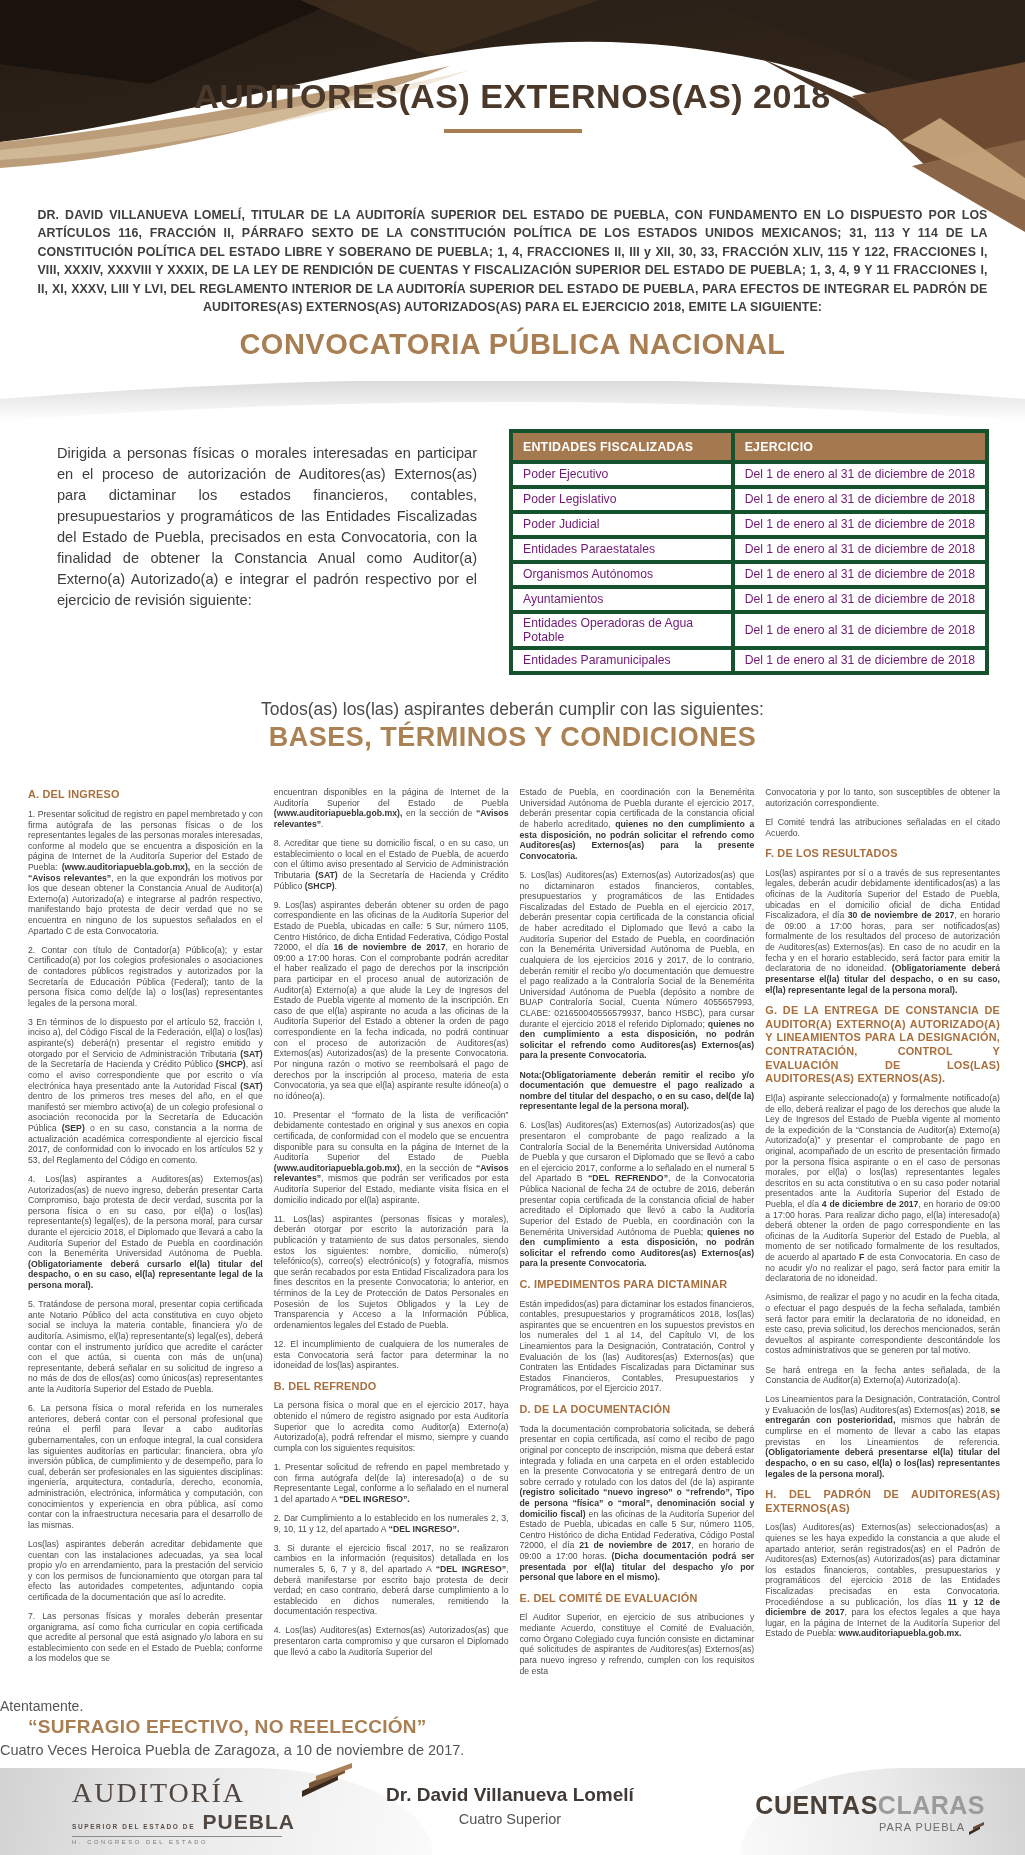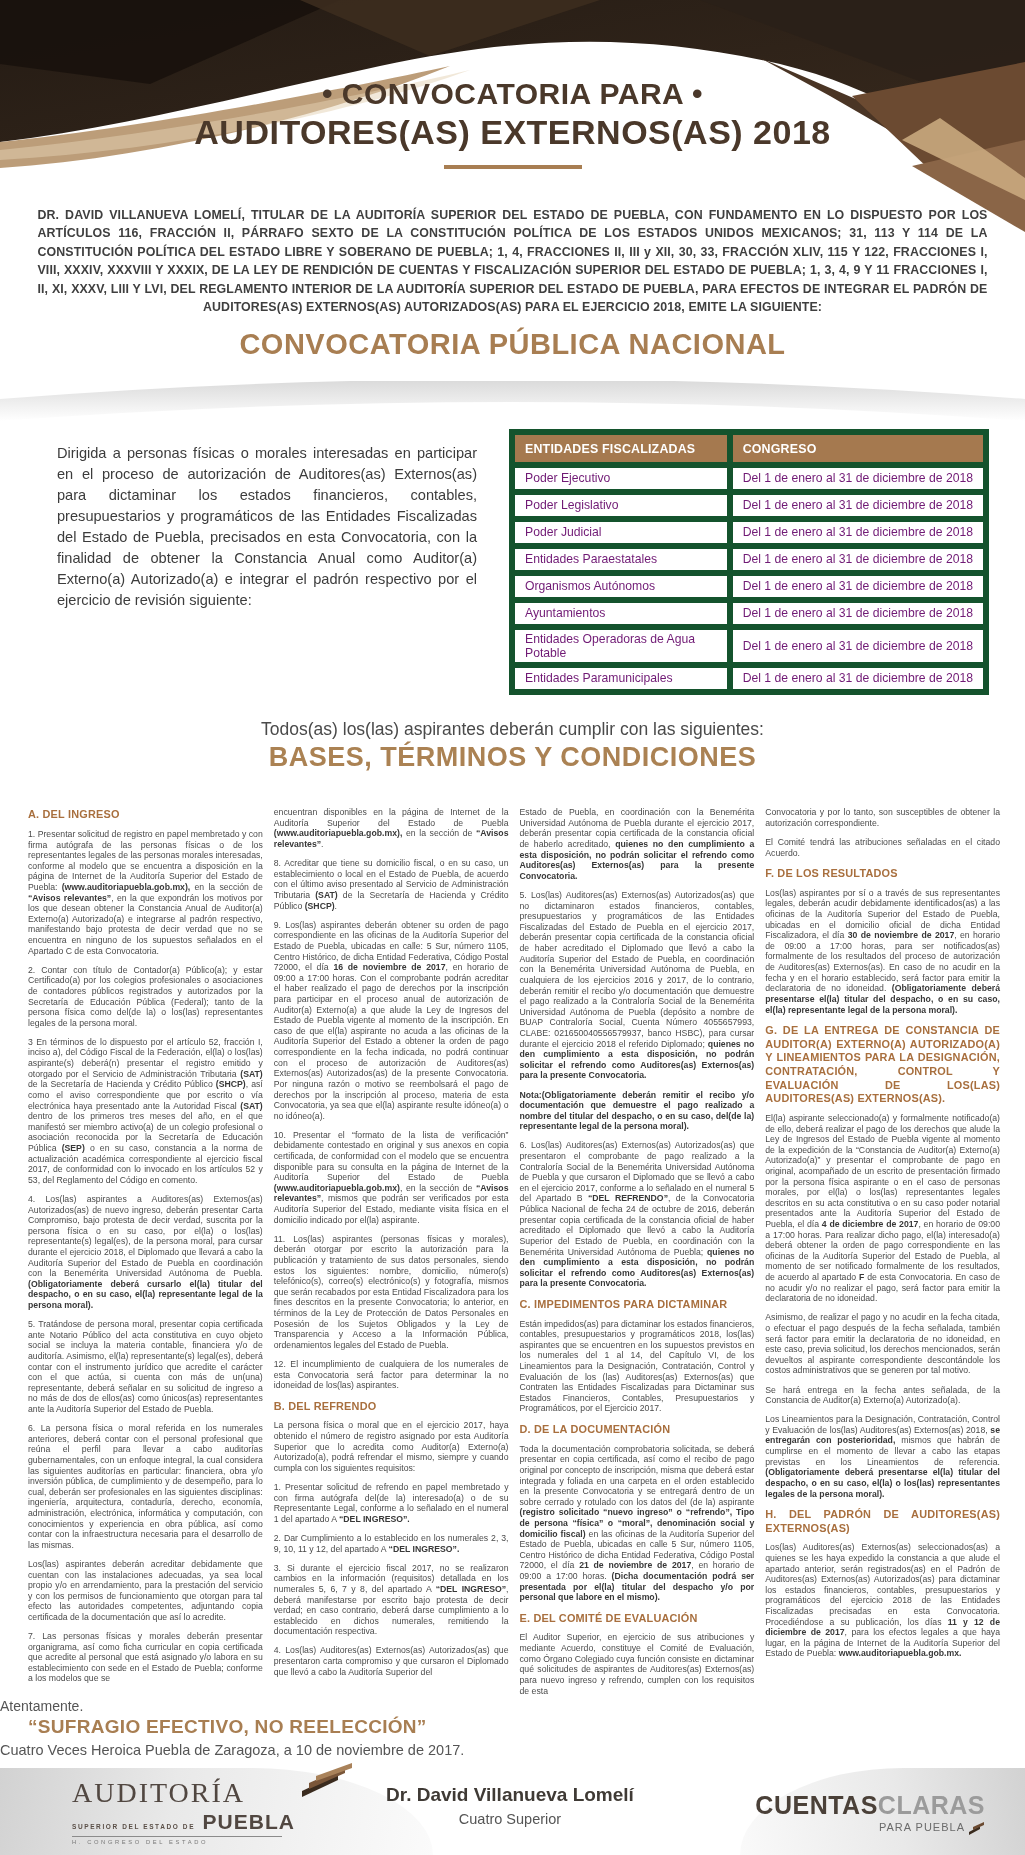--- a/index.html
+++ b/index.html
@@ -27,21 +27,21 @@
   .intro-row{display:flex;gap:32px;padding:6px 36px 0 57px;align-items:flex-start;}
   .intro-par{
     width:420px;flex:0 0 420px;font-size:14.6px;line-height:21px;color:#3c3c3c;
     text-align:justify;
   }
   table.entities{border-collapse:collapse;flex:1;font-size:12.2px;}
   table.entities th{
     background:#a5794f;color:#ffffff;font-weight:bold;text-align:left;
     padding:7px 10px 6px;font-size:12.4px;letter-spacing:.2px;
   }
-  table.entities th,table.entities td{border:6px solid #14532d;}
+  table.entities th,table.entities td{border:4px solid #14532d;}
   table.entities td{padding:2px 10px;color:#701a75;height:17px;}
   table.entities td.cell-ejercicio{text-align:center;white-space:nowrap;}
   
   .bases-lead{margin-top:24px;text-align:center;font-size:17.5px;color:#4a4a4a;}
   .bases-title{margin-top:2px;text-align:center;font-size:27px;font-weight:bold;color:#ab8253;letter-spacing:.5px;}
   
   .columns{
     display:flex;gap:11px;padding:12px 25px 0 28px;height:978px;overflow:hidden;
   }
   .col{flex:1 1 0;font-size:8.7px;line-height:1.22;color:#4b4b4b;text-align:justify;}
@@ -106,21 +106,20 @@
       <polygon points="300,0 600,0 430,56" fill="#3c2c1e" opacity="0.9"></polygon>
       <polygon points="700,0 1025,0 1025,120 840,52" fill="#2a2018" opacity="0.9"></polygon>
       <polygon points="760,58 900,118 1010,200 830,96" fill="#4a3525"></polygon>
       <polygon points="1025,62 1025,230 930,170 852,96" fill="#6b4a31"></polygon>
       <polygon points="1025,140 1025,232 912,166" fill="#8a6547"></polygon>
       <polygon points="940,118 1025,178 1025,200 902,140" fill="#c9a87e" opacity="0.9"></polygon>
       <path d="M0,142 C140,128 330,92 450,66 C320,118 150,158 0,168 Z" fill="#b08c62" opacity="0.85"></path>
       <path d="M0,150 C180,132 360,96 470,70 C360,110 180,150 0,160 Z" fill="#e4d2b4" opacity="0.5"></path>
     </svg>
     <div class="titles">
-      <div class="title-1">• CONVOCATORIA PARA •</div>
       <div class="title-2">AUDITORES(AS) EXTERNOS(AS) 2018</div>
       <div class="title-rule"></div>
     </div>
   </div>
 
   <p class="legal">DR. DAVID VILLANUEVA LOMELÍ, TITULAR DE LA AUDITORÍA SUPERIOR DEL ESTADO DE PUEBLA, CON FUNDAMENTO EN LO DISPUESTO POR LOS ARTÍCULOS 116, FRACCIÓN II, PÁRRAFO SEXTO DE LA CONSTITUCIÓN POLÍTICA DE LOS ESTADOS UNIDOS MEXICANOS; 31, 113 Y 114 DE LA CONSTITUCIÓN POLÍTICA DEL ESTADO LIBRE Y SOBERANO DE PUEBLA; 1, 4, FRACCIONES II, III y XII, 30, 33, FRACCIÓN XLIV, 115 Y 122, FRACCIONES I, VIII, XXXIV, XXXVIII Y XXXIX, DE LA LEY DE RENDICIÓN DE CUENTAS Y FISCALIZACIÓN SUPERIOR DEL ESTADO DE PUEBLA; 1, 3, 4, 9 Y 11 FRACCIONES I, II, XI, XXXV, LIII Y LVI, DEL REGLAMENTO INTERIOR DE LA AUDITORÍA SUPERIOR DEL ESTADO DE PUEBLA, PARA EFECTOS DE INTEGRAR EL PADRÓN DE AUDITORES(AS) EXTERNOS(AS) AUTORIZADOS(AS) PARA EL EJERCICIO 2018, EMITE LA SIGUIENTE:</p>
 
   <h1 class="national-title">CONVOCATORIA PÚBLICA NACIONAL</h1>
 
   <svg class="arc" width="1025" height="42" viewBox="0 0 1025 42" aria-hidden="true">
@@ -132,21 +131,21 @@
     </defs>
     <path d="M0,40 L0,18 Q512,-22 1025,18 L1025,40 Q512,2 0,40 Z" fill="url(#arcg)"></path>
   </svg>
 
   <div class="intro-row">
     <p class="intro-par">Dirigida a personas físicas o morales interesadas en participar en el proceso de autorización de Auditores(as) Externos(as) para dictaminar los estados financieros, contables, presupuestarios y programáticos de las Entidades Fiscalizadas del Estado de Puebla, precisados en esta Convocatoria, con la finalidad de obtener la Constancia Anual como Auditor(a) Externo(a) Autorizado(a) e integrar el padrón respectivo por el ejercicio de revisión siguiente:</p>
     <table class="entities">
       <thead>
         <tr>
           <th>ENTIDADES FISCALIZADAS</th>
-          <th>CONGRESO</th>
+          <th>EJERCICIO</th>
         </tr>
       </thead>
       <tbody>
           <tr>
             <td class="cell-entidad">Poder Ejecutivo</td>
             <td class="cell-ejercicio">Del 1 de enero al 31 de diciembre de 2018</td>
           </tr>
           <tr>
             <td class="cell-entidad">Poder Legislativo</td>
             <td class="cell-ejercicio">Del 1 de enero al 31 de diciembre de 2018</td>

